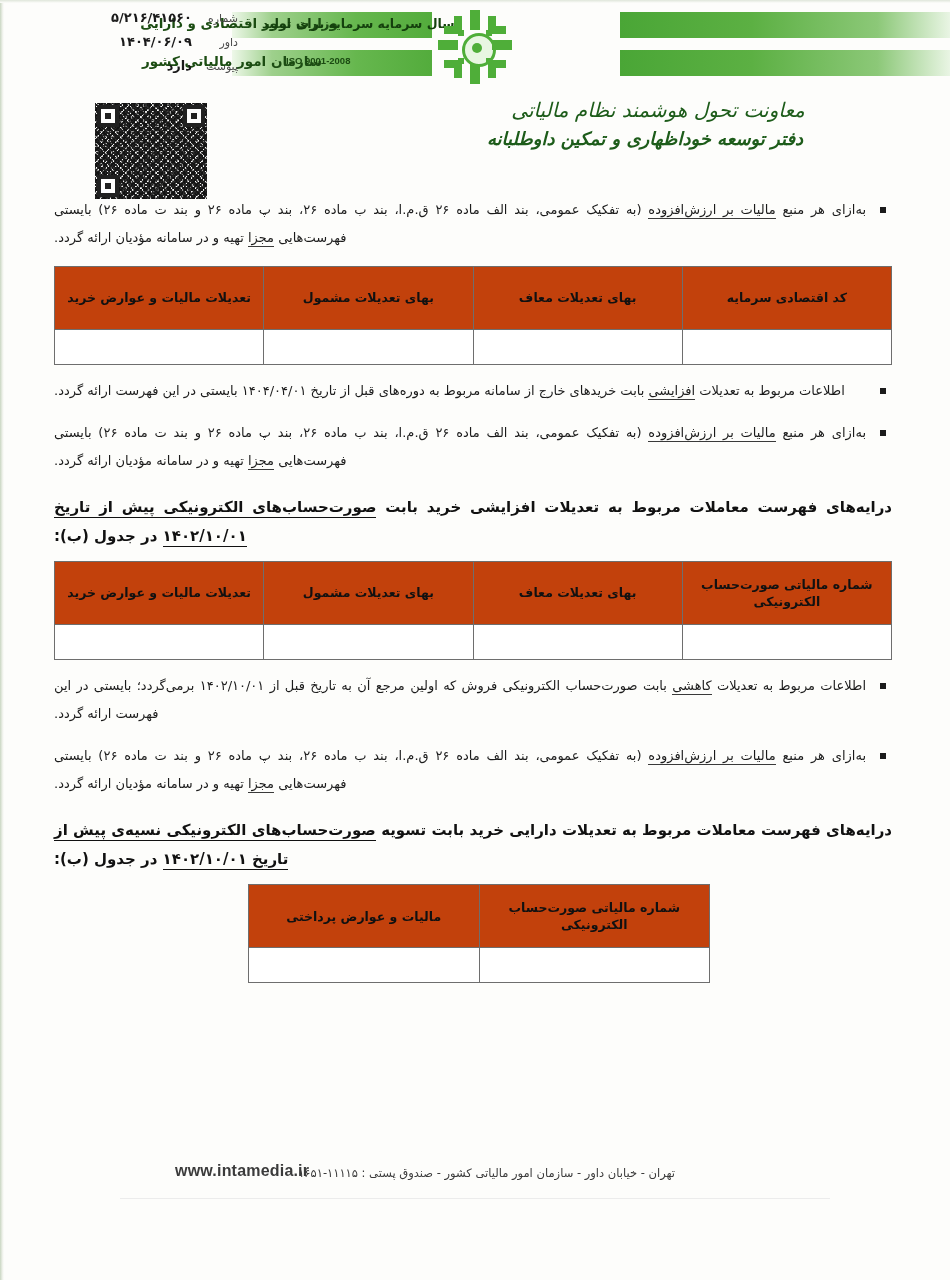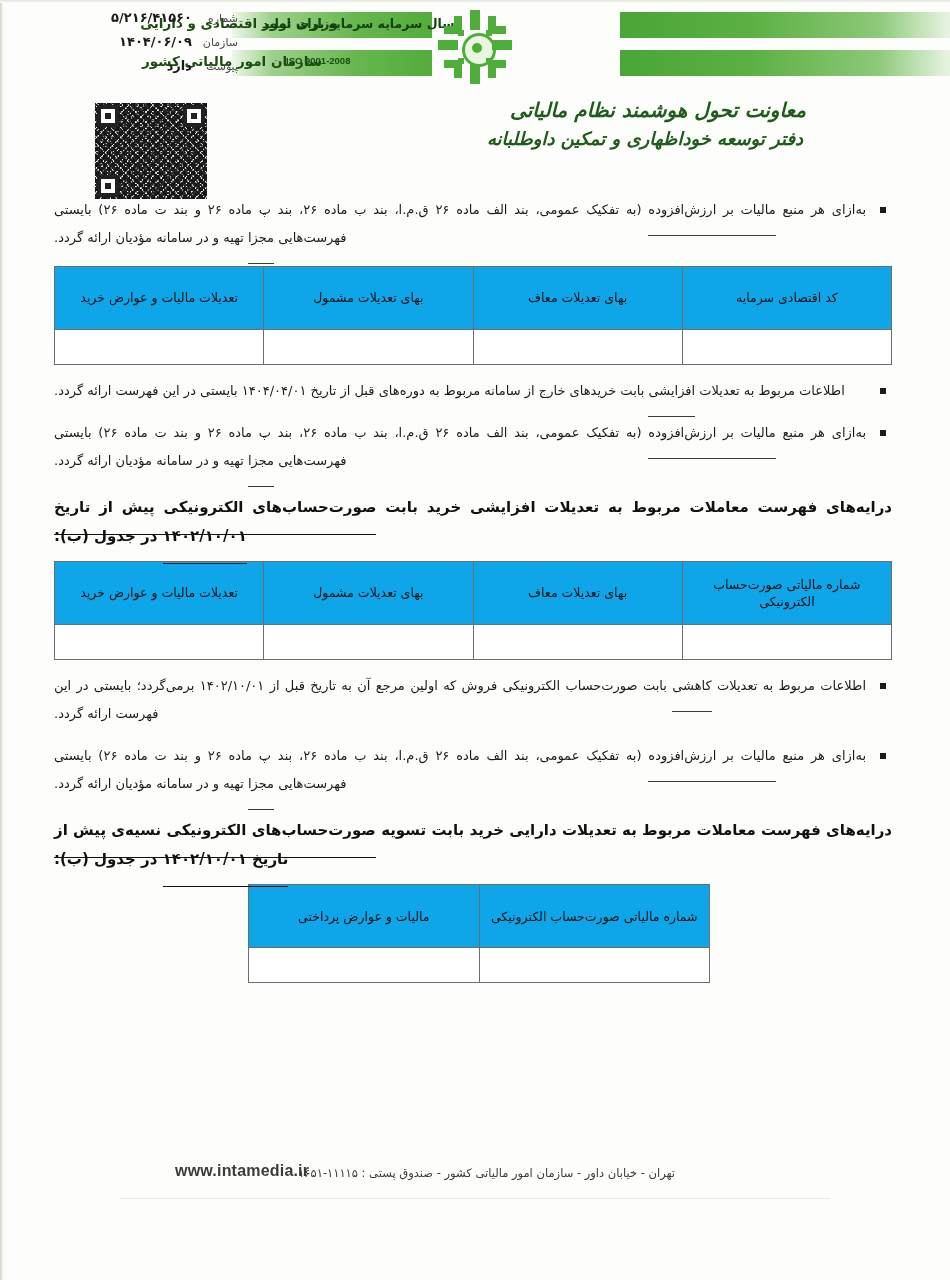--- a/index.html
+++ b/index.html
@@ -191,21 +191,21 @@
     position: absolute;
     right: 92px; top: 96px;
     width: 400px;
     text-align: center;
     color: #1d5c1a;
     font-family: "DejaVu Serif", "Liberation Serif", serif;
     font-style: italic;
   }
   .dept .l1 {
     font-size: 20px;
-    font-weight: 700;
+    font-weight: 400;
     line-height: 1.45;
     letter-spacing: .5px;
   }
   .dept .l2 {
     font-size: 18px;
     font-weight: 700;
     line-height: 1.5;
     padding-right: 26px;
   }
 
@@ -230,45 +230,45 @@
     text-align-last: left;
     color: #1b1b1b;
   }
   ul.bullets li::before {
     content: "";
     position: absolute;
     right: 6px; top: 11px;
     width: 6px; height: 6px;
     background: #1b1b1b;
   }
-  .u { border-bottom: 1px solid #3a3a3a; padding-bottom: 18px; }
+  .u { border-bottom: 1px solid #3a3a3a; padding-bottom: 1px; }
 
   h3.sec-title {
     margin: 18px 0 10px 0;
     font-size: 15px;
     font-weight: 700;
     line-height: 1.95;
     color: #111;
     text-align: justify;
     text-align-last: left;
   }
   h3.sec-title .u { border-bottom: 1.5px solid #111; }
 
   table.grid {
     border-collapse: collapse;
     width: 100%;
     margin: 4px 0 12px 0;
     table-layout: fixed;
   }
   table.grid.narrow { width: 462px; margin-right: 182px; }
   table.grid th {
-    background: #0ea5e9;
+    background: #c2410c;
     border: 1px solid #6e6e6e;
     font-size: 12.5px;
-    font-weight: 400;
+    font-weight: 700;
     color: #111;
     height: 54px;
     padding: 4px 6px;
     text-align: center;
     vertical-align: middle;
     line-height: 1.4;
   }
   table.grid td {
     border: 1px solid #6e6e6e;
     height: 32px;
@@ -345,21 +345,21 @@
         <i class="e16"></i>
     </div>
   </div>
 
   <div class="meta">
     <div class="meta-row">
       <span class="meta-label">شماره</span>
       <span class="meta-value">۵/۲۱۶/۴۱۵۶۰</span>
     </div>
     <div class="meta-row">
-      <span class="meta-label">سازمان</span>
+      <span class="meta-label">داور</span>
       <span class="meta-value">۱۴۰۴/۰۶/۰۹</span>
     </div>
     <div class="meta-row">
       <span class="meta-label">پیوست</span>
       <span class="meta-value">دارد</span>
     </div>
   </div>
 
   <div class="qr">
     <span class="finder f-tl"></span>

